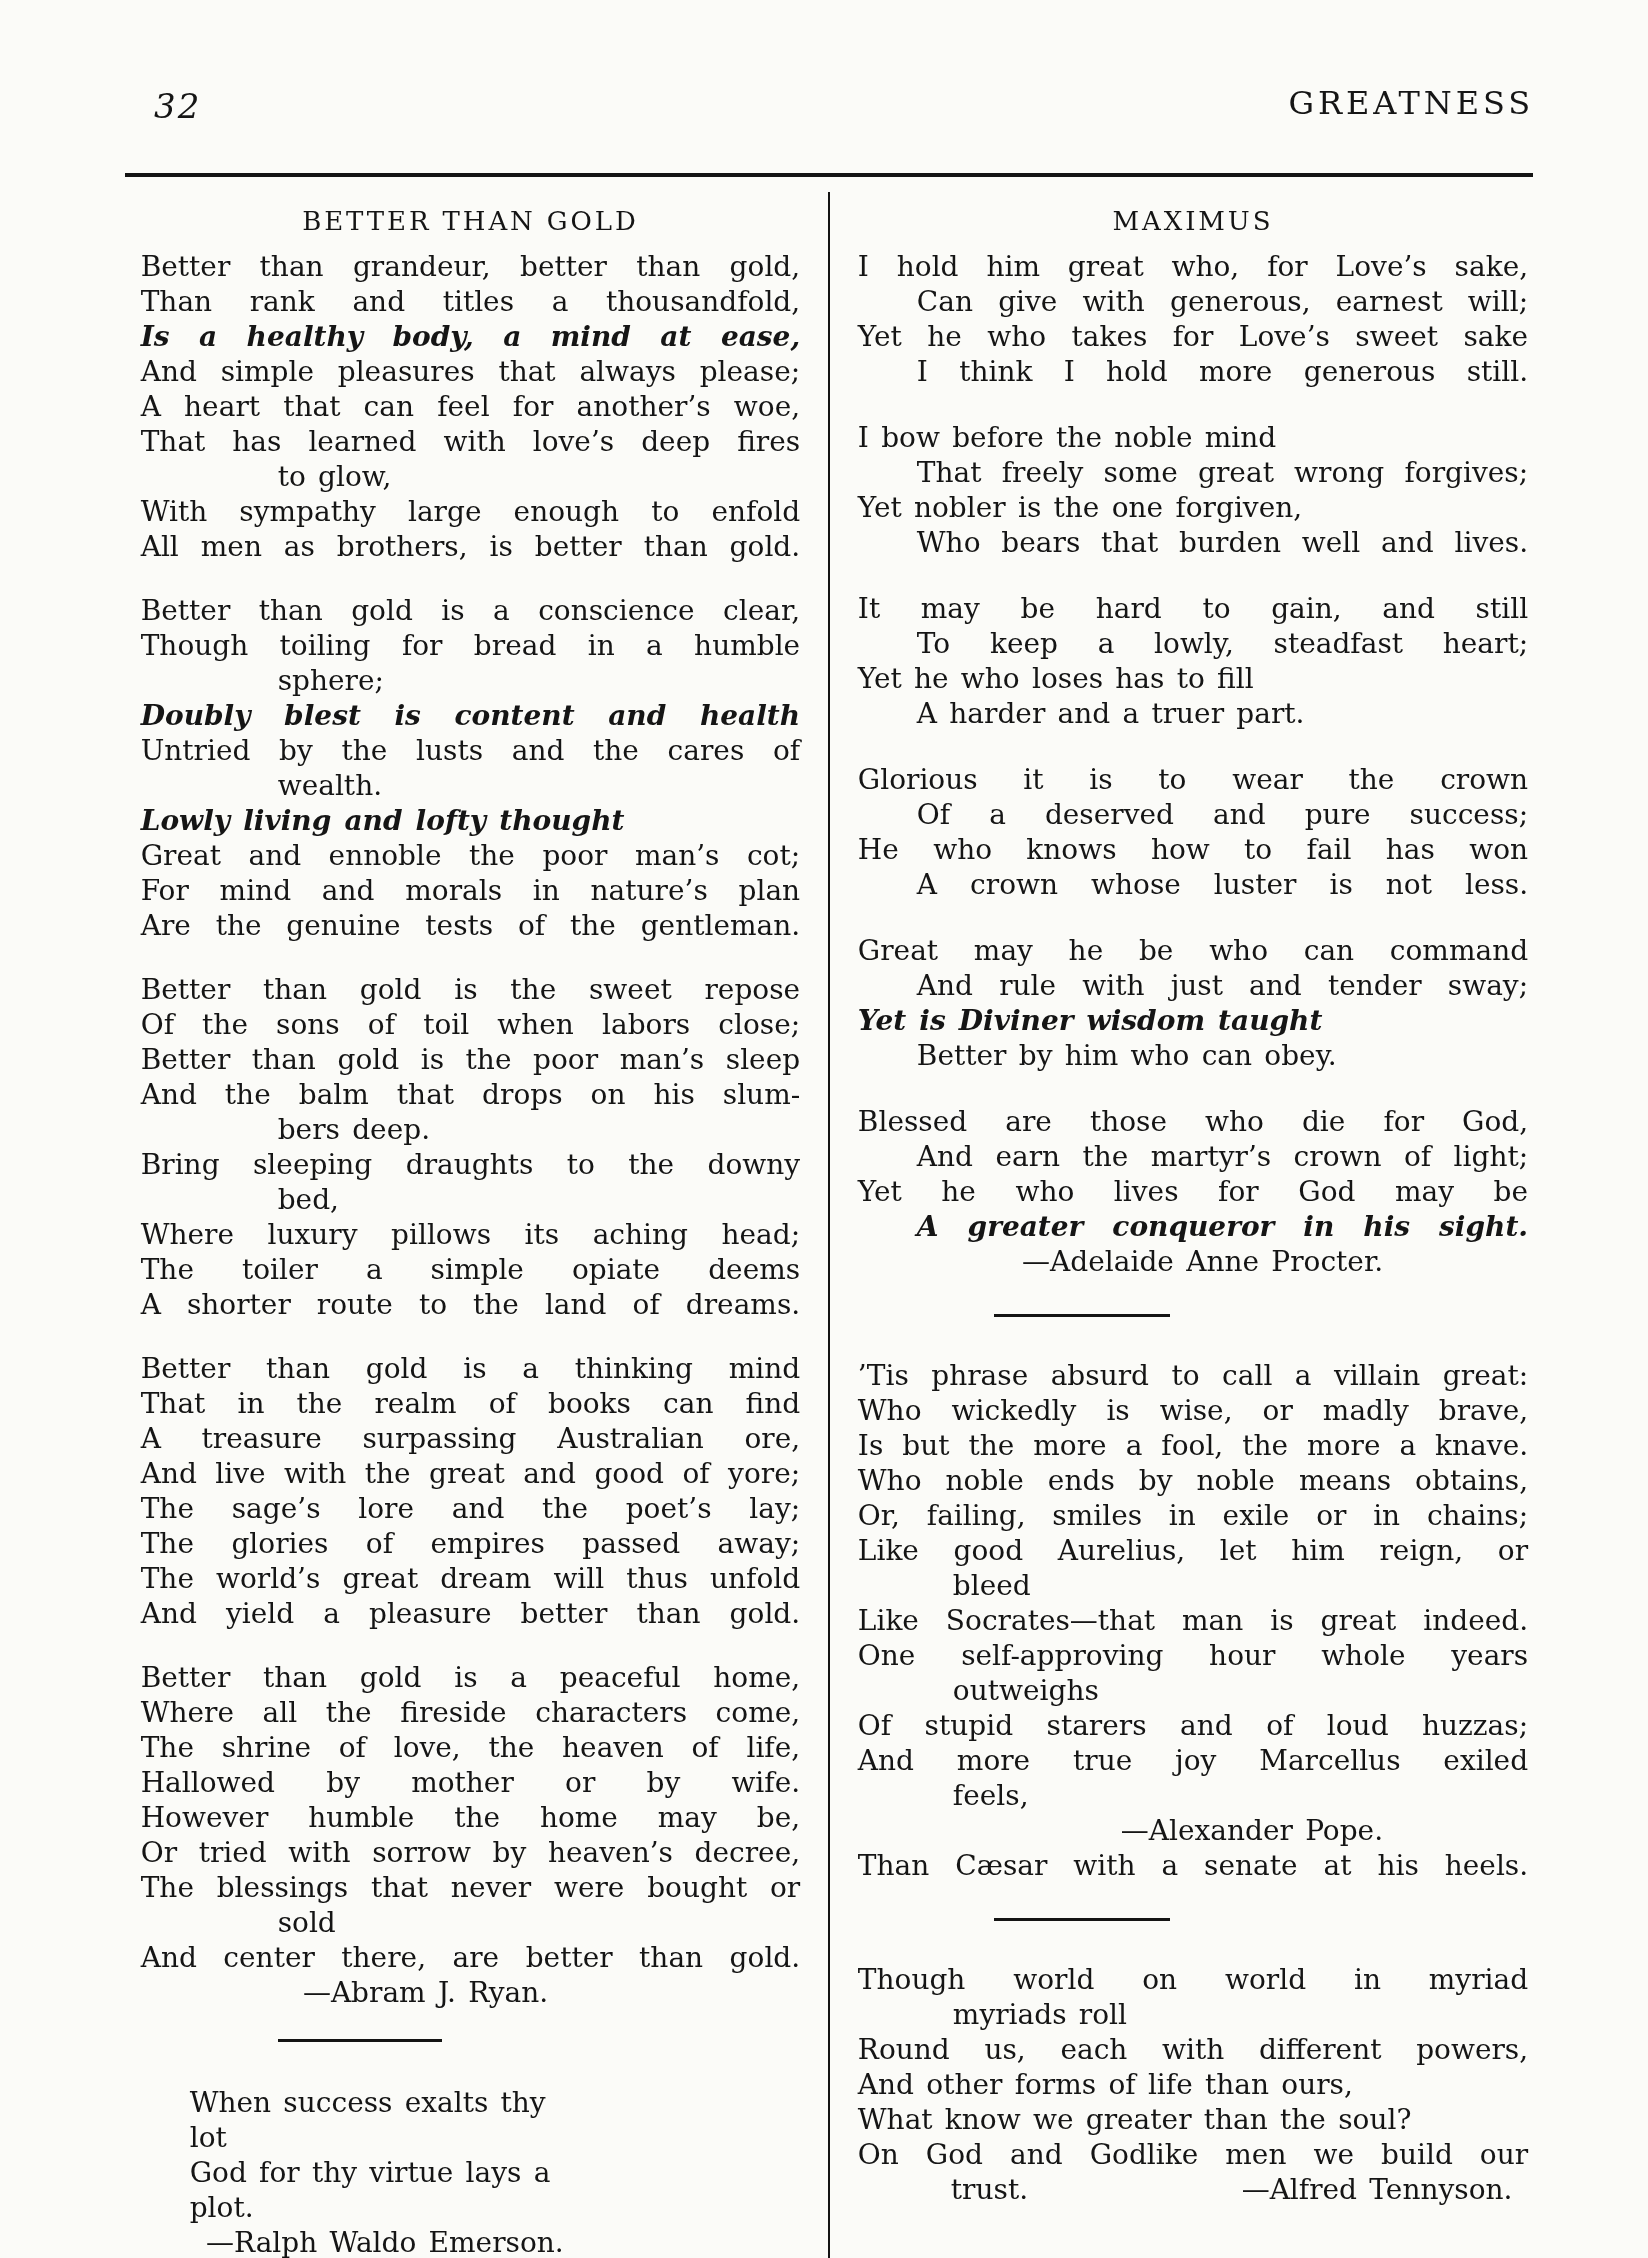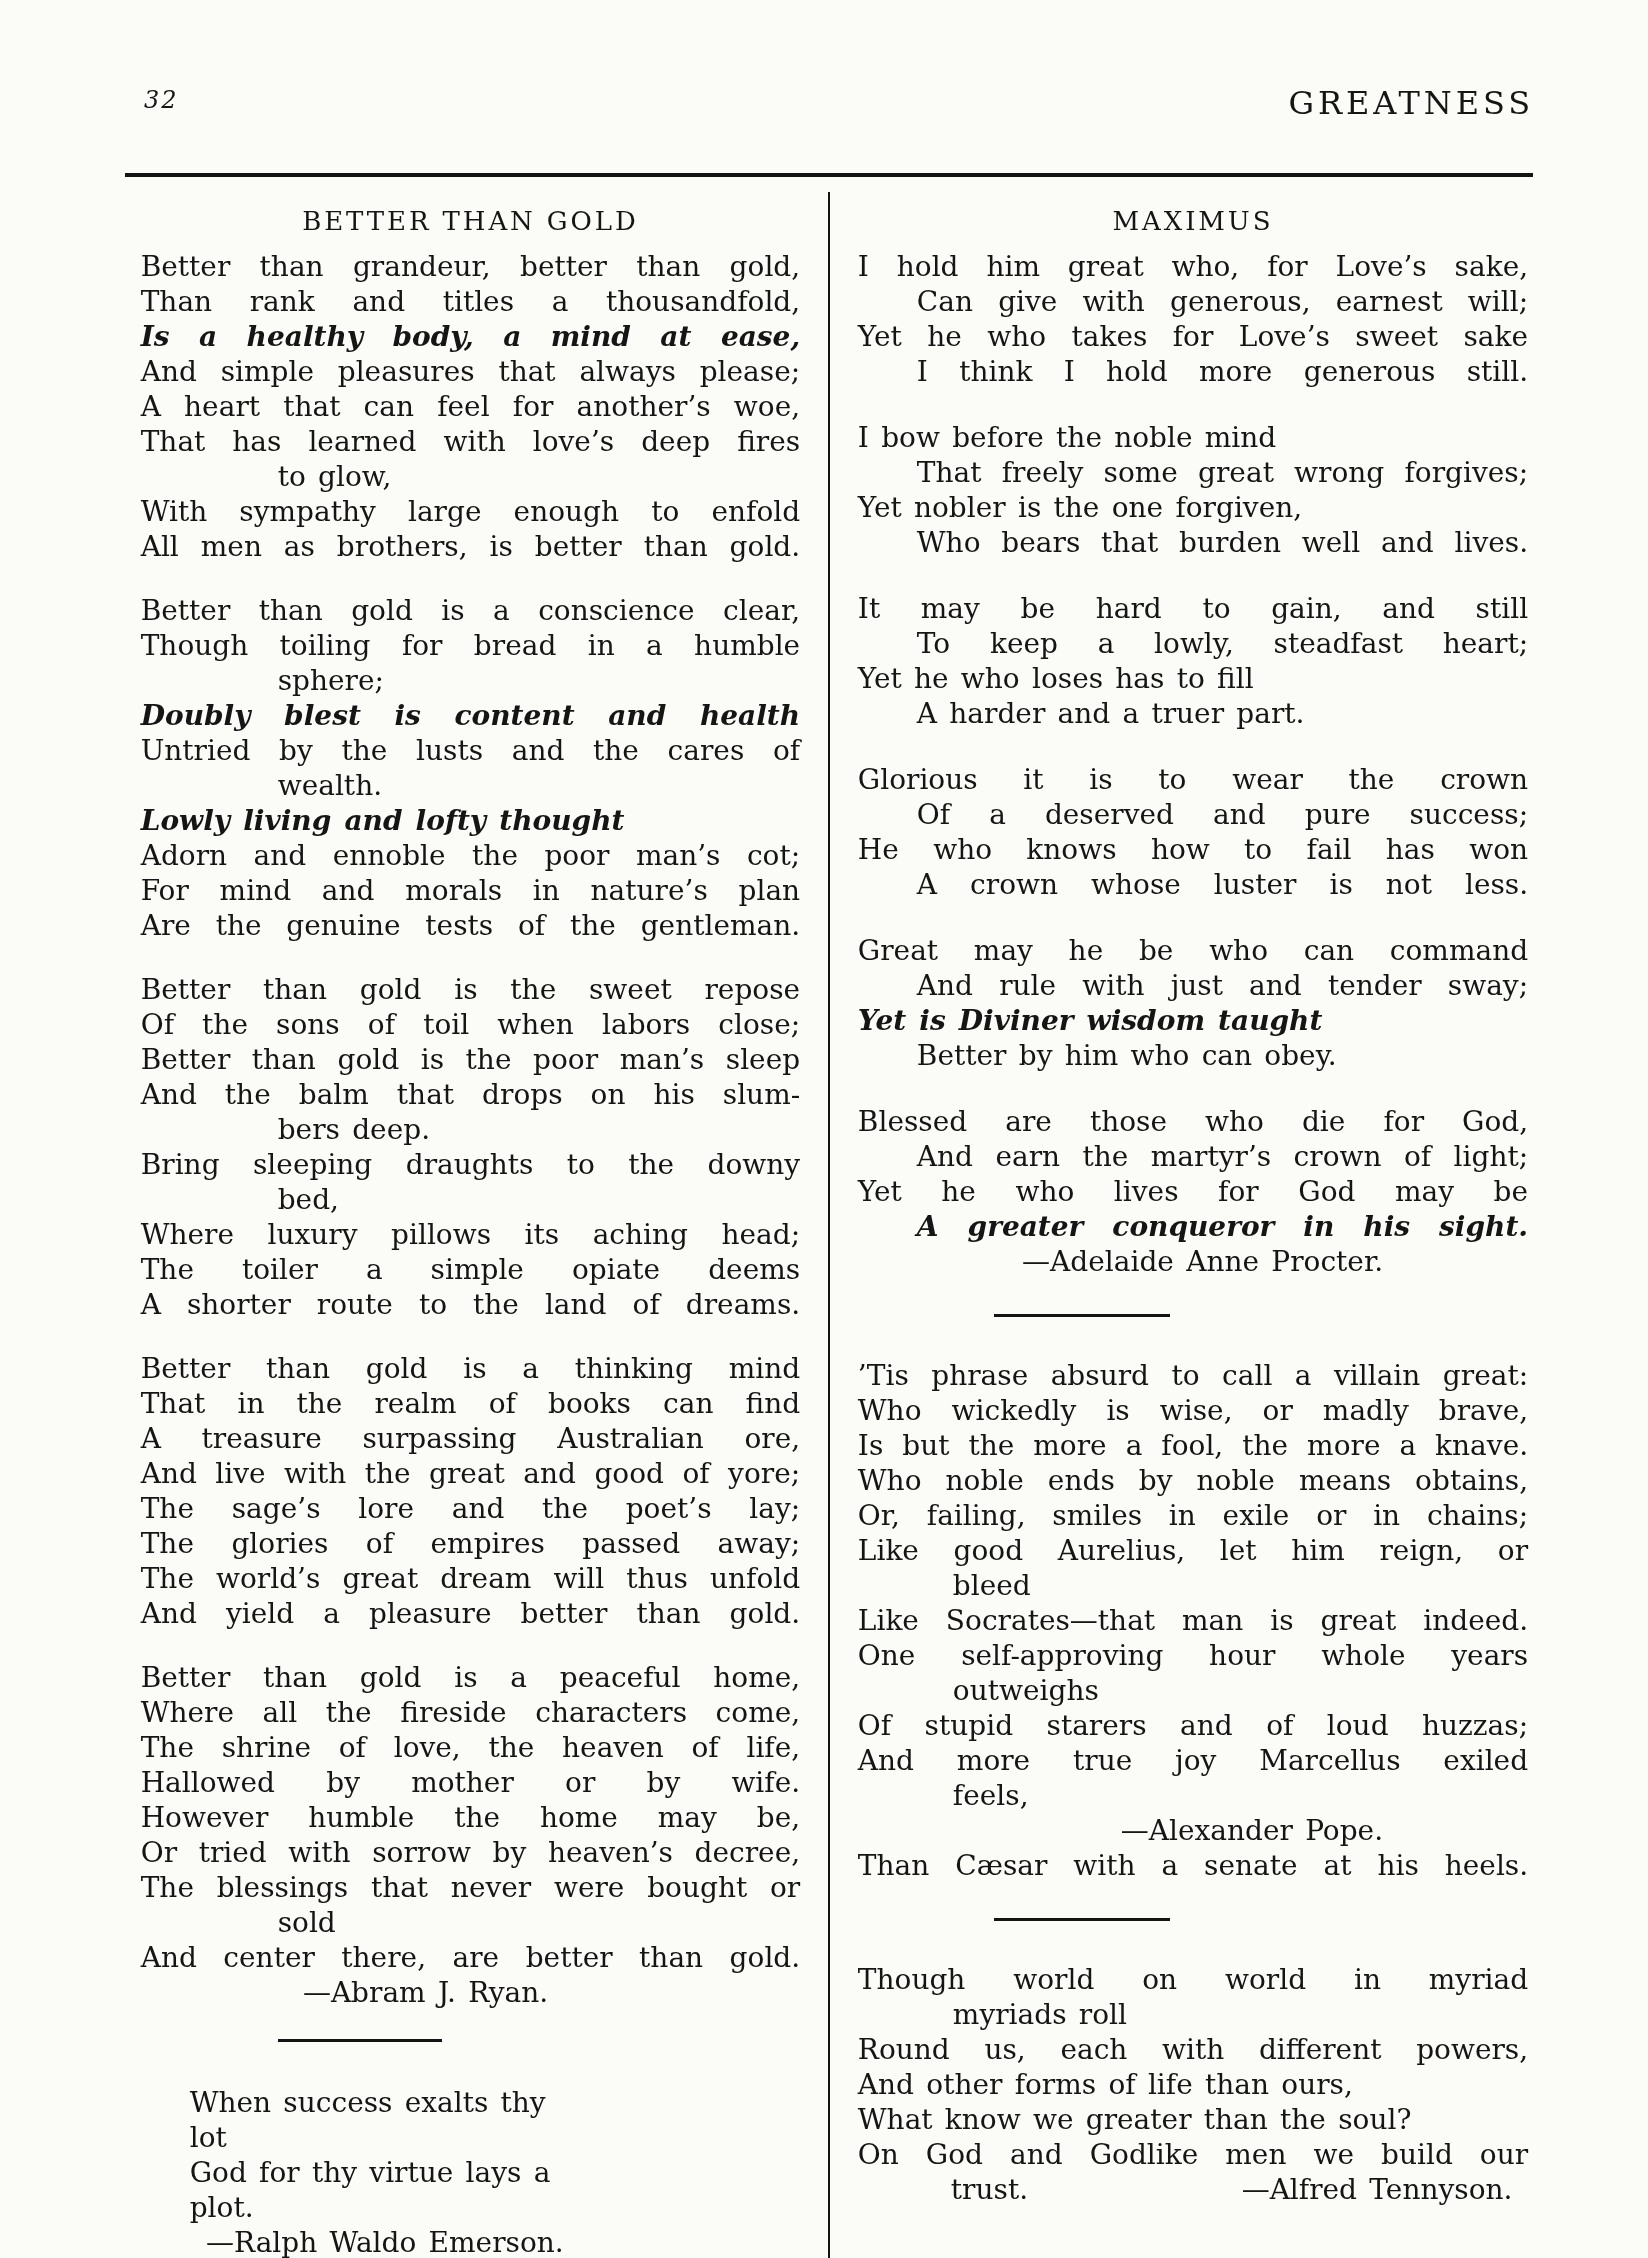--- a/index.html
+++ b/index.html
@@ -1,21 +1,21 @@
 <!DOCTYPE html>
 <html><head>
 <meta charset="utf-8">
 <style>
   html,body{margin:0;padding:0;background:#fbfbf8;}
   .page{
     position:relative;width:1649px;height:2258px;background:#fbfbf8;
     font-family:"DejaVu Serif","Liberation Serif",serif;color:#151515;overflow:hidden;
   }
   .pagehead{position:absolute;top:82px;left:127px;width:1407px;height:61px;}
-  .pagenum{position:absolute;left:17px;top:3.9px;font-size:24px;font-style:italic;letter-spacing:2px;}
+  .pagenum{position:absolute;left:27px;top:3.9px;font-size:34px;font-style:italic;letter-spacing:2px;}
   .headtitle{text-align:right;font-size:32px;letter-spacing:3.9px;padding-top:2px;}
   .headrule{position:absolute;top:173px;left:125px;width:1408px;height:3.9px;background:#141414;}
   .columns{position:absolute;top:192px;left:127px;width:1407px;display:flex;align-items:stretch;}
   .col{box-sizing:border-box;}
   .col-left{width:701px;padding:0 27.4px 0 13.7px;}
   .divider{width:2.9px;background:#141414;}
   .col-right{width:704px;padding:0 5.9px 0 27.4px;}
   .col-title{text-align:center;font-size:26px;letter-spacing:2.9px;margin:13.7px 0 13.7px;}
   .line{font-size:28px;line-height:35px;word-spacing:0.12em;}
   .f{text-align:justify;text-align-last:justify;}
@@ -63,21 +63,21 @@
             <div class="line f">All men as brothers, is better than gold.</div>
           </div>
           <div class="stanza">
             <div class="line f">Better than gold is a conscience clear,</div>
             <div class="line f">Though toiling for bread in a humble</div>
             <div class="line hang">sphere;</div>
             <div class="line f it">Doubly blest is content and health</div>
             <div class="line f">Untried by the lusts and the cares of</div>
             <div class="line hang">wealth.</div>
             <div class="line it">Lowly living and lofty thought</div>
-            <div class="line f">Adorn and ennoble the poor man’s cot;</div>
+            <div class="line f">Great and ennoble the poor man’s cot;</div>
             <div class="line f">For mind and morals in nature’s plan</div>
             <div class="line f">Are the genuine tests of the gentleman.</div>
           </div>
           <div class="stanza">
             <div class="line f">Better than gold is the sweet repose</div>
             <div class="line f">Of the sons of toil when labors close;</div>
             <div class="line f">Better than gold is the poor man’s sleep</div>
             <div class="line f">And the balm that drops on his slum-</div>
             <div class="line hang">bers deep.</div>
             <div class="line f">Bring sleeping draughts to the downy</div>

